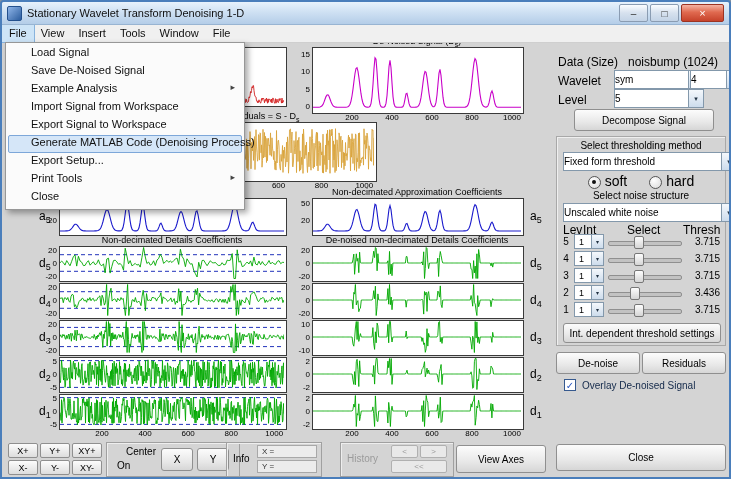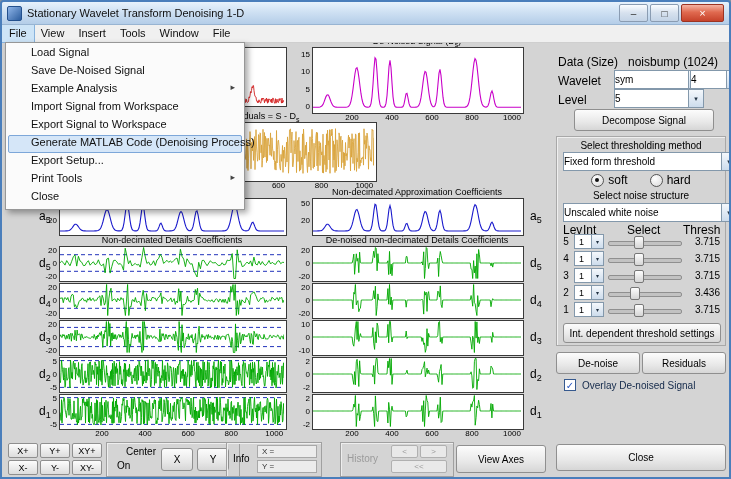--- a/index.html
+++ b/index.html
@@ -41,21 +41,21 @@
   .plabel{position:absolute;font-size:12px;color:#000}
   .btn{position:absolute;display:flex;align-items:center;justify-content:center;font-size:10px;color:#000;
     background:linear-gradient(#fcfcfc,#e8e8e8 60%,#d6d6d6);border:1px solid #8f8f8f;border-radius:3px;cursor:default;font-family:inherit}
   .combo{position:absolute;background:#fff;border:1px solid #8398ab;font-size:10px;display:flex;align-items:center;
     padding:0 16px 0 0;color:#000;white-space:nowrap;overflow:hidden}
   .combo .arrow{position:absolute;right:0;top:0;bottom:0;width:14px;background:linear-gradient(#f4f8fc,#cddcec);
     border-left:1px solid #8398ab;display:flex;align-items:center;justify-content:center;font-size:7px;color:#234}
   .frame{position:absolute;border:1px solid #a8a8a8;box-shadow:inset 1px 1px 0 #efefef}
   .fr-label{position:absolute;left:0;right:0;text-align:center;font-size:10px;color:#000}
   .radio-row{position:absolute;left:0;right:0;display:flex;justify-content:center;gap:22px;align-items:center}
-  .rgroup{display:flex;align-items:center;gap:4px;font-size:12px}
+  .rgroup{display:flex;align-items:flex-end;gap:4px;font-size:14px}
   .radio{width:11px;height:11px;border-radius:50%;border:1px solid #555;background:radial-gradient(circle at 35% 30%,#fff,#d8d8d8);position:relative}
   .radio.sel::after{content:"";position:absolute;left:3px;top:3px;width:4px;height:4px;border-radius:50%;background:#111}
   .thead{position:absolute;top:0;font-size:12px;color:#000}
   .trow{height:15px;margin:0 5px 2px 5px;display:flex;align-items:center;gap:4px}
   .tlev{width:8px;font-size:10px;text-align:center}
   .mini-combo{width:30px;height:15px;background:#fff;border:1px solid #8398ab;position:relative;font-size:9px;
     display:flex;align-items:center;padding-left:4px;box-sizing:border-box}
   .mc-arrow{position:absolute;right:0;top:0;bottom:0;width:11px;background:linear-gradient(#f4f8fc,#cddcec);
     border-left:1px solid #8398ab;font-size:6px;display:flex;align-items:center;justify-content:center;color:#234}
   .slider{flex:1;height:14px;position:relative}

